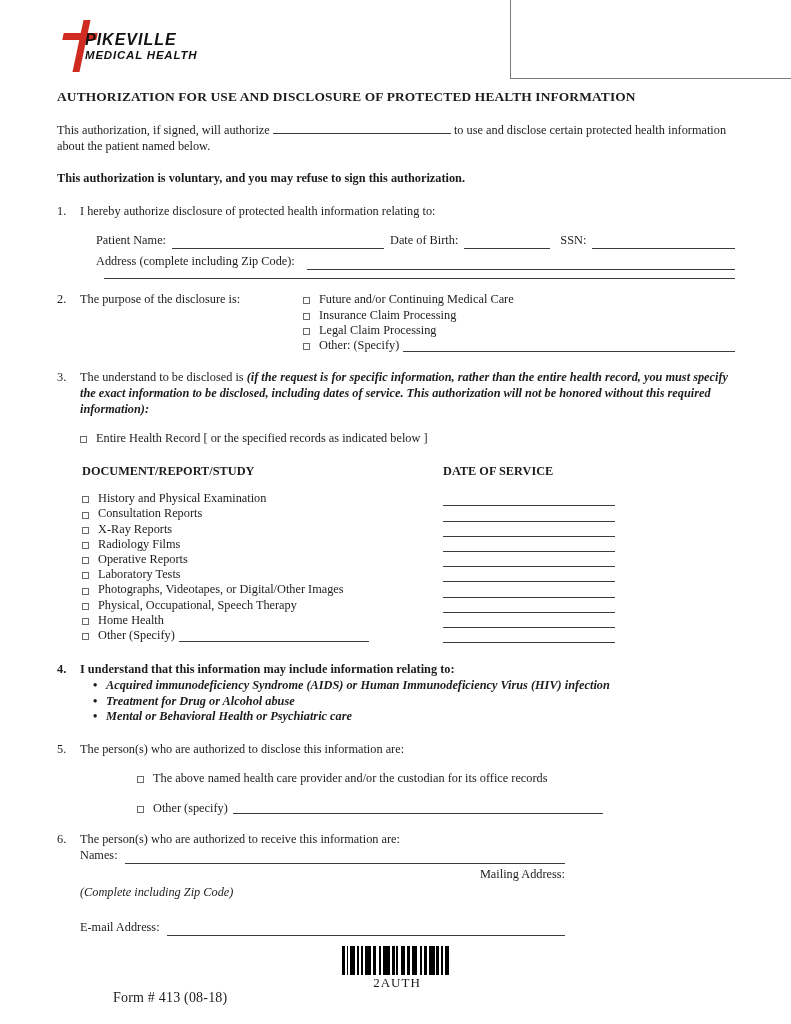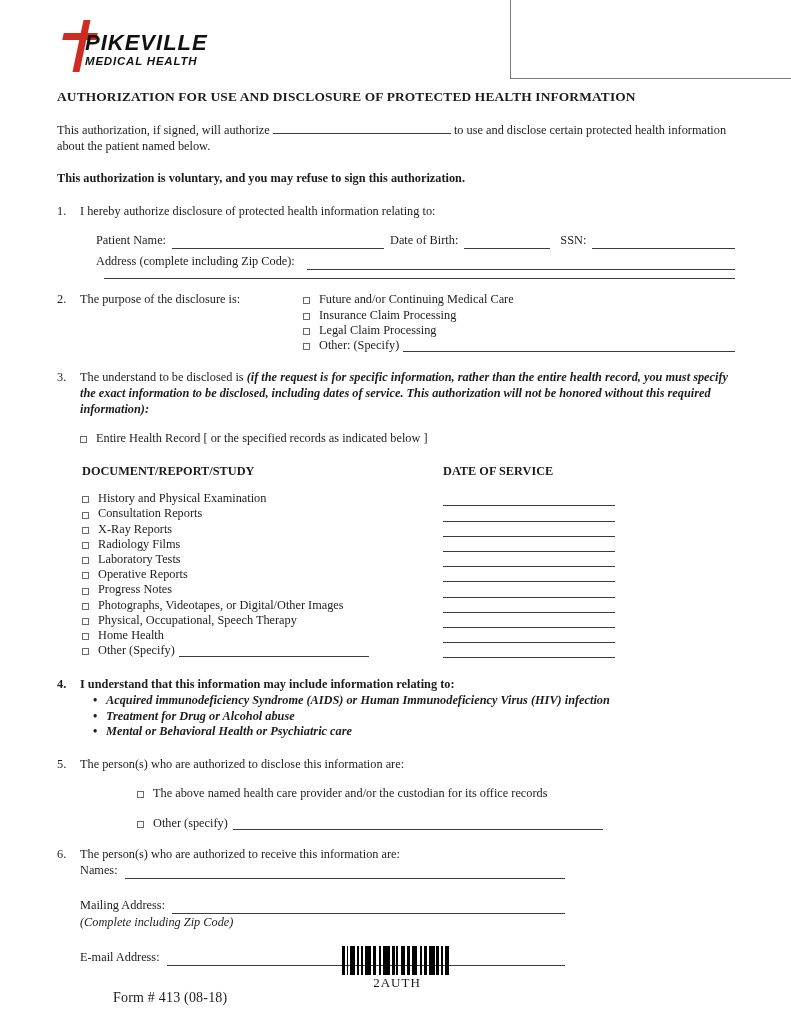--- a/index.html
+++ b/index.html
@@ -11,21 +11,21 @@
     overflow:hidden;
   }
   .content { position:absolute; left:57px; top:0; width:678px; }
 
   
   .logo { position:absolute; left:55px; top:18px; width:200px; height:55px; }
   .cross { position:absolute; left:8px; top:2px; width:34px; height:52px; }
   .cross .vbar { position:absolute; left:15px; top:0; width:7px; height:52px; background:#cf2b20; transform:skewX(-12deg); }
   .cross .hbar { position:absolute; left:0; top:13px; width:34px; height:7px; background:#cf2b20; transform:skewX(-12deg); }
   .logo-text { position:absolute; left:30px; top:14px; font-style:italic; font-weight:bold; font-family:"Liberation Sans", sans-serif; color:#111; }
-  .logo-line1 { font-size:22px; letter-spacing:1px; line-height:1;text-align:center; }
+  .logo-line1 { font-size:16px; letter-spacing:1px; line-height:1; }
   .logo-line2 { font-size:11.5px; letter-spacing:0.8px; line-height:1; margin-top:2px; }
   .label-box { position:absolute; left:510px; top:-12px; width:300px; height:91px; border:1px solid #7a7a7a; background:#fff; }
 
   .title { margin-top:88px; font-weight:bold; font-size:13.4px; letter-spacing:0.15px; }
 
   p.intro { margin-top:15px; }
   .voluntary { margin-top:16px; font-weight:bold; }
 
   
   .blank { display:inline-block; border-bottom:1px solid #3c3c3c; height:14px; }
@@ -72,21 +72,21 @@
 
   
   .item5 { margin-top:17px; }
   .o5-blank { width:370px; margin-left:5px; height:12px; }
 
   
   .item6 { margin-top:16px; }
   .i6fields { margin-left:23px; width:485px; }
   .i6row { display:flex; align-items:flex-end; }
   .i6-blank { flex:1; margin-left:7px; }
-  .mailing-row { margin-top:19px; }
+  .mailing-row { margin-top:3px;flex-direction:column; }
   .mail-note { font-style:italic; margin-top:1px; }
   .email-row { margin-top:19px; }
 
   
   .barcode-wrap { position:absolute; left:341px; top:946px; width:112px; text-align:center; }
   .barcode { display:flex; align-items:stretch; height:29px; width:110px; margin:0 auto; overflow:hidden; }
   .barcode .bar { background:#000; height:100%; flex-shrink:0; }
   .barcode-label { font-size:13px; letter-spacing:1px; margin-top:0; }
   .form-number { position:absolute; left:113px; top:989px; font-size:14px; font-weight:normal; letter-spacing:0.2px; }
 </style>
@@ -204,35 +204,28 @@
         <div class="doc-row">
           <div class="opt">
               <span class="cb"></span>
               <span>Radiology Films</span>
             </div>
           <div class="dos-line"></div>
         </div>
         <div class="doc-row">
           <div class="opt">
               <span class="cb"></span>
+              <span>Operative Reports</span>
+            </div>
+          <div class="dos-line"></div>
+        </div>
+        <div class="doc-row">
+          <div class="opt">
+              <span class="cb"></span>
               <span>Laboratory Tests</span>
-            </div>
-          <div class="dos-line"></div>
-        </div>
-        <div class="doc-row">
-          <div class="opt">
-              <span class="cb"></span>
-              <span>Operative Reports</span>
-            </div>
-          <div class="dos-line"></div>
-        </div>
-        <div class="doc-row">
-          <div class="opt">
-              <span class="cb"></span>
-              <span>Progress Notes</span>
             </div>
           <div class="dos-line"></div>
         </div>
         <div class="doc-row">
           <div class="opt">
               <span class="cb"></span>
               <span>Photographs, Videotapes, or Digital/Other Images</span>
             </div>
           <div class="dos-line"></div>
         </div>

